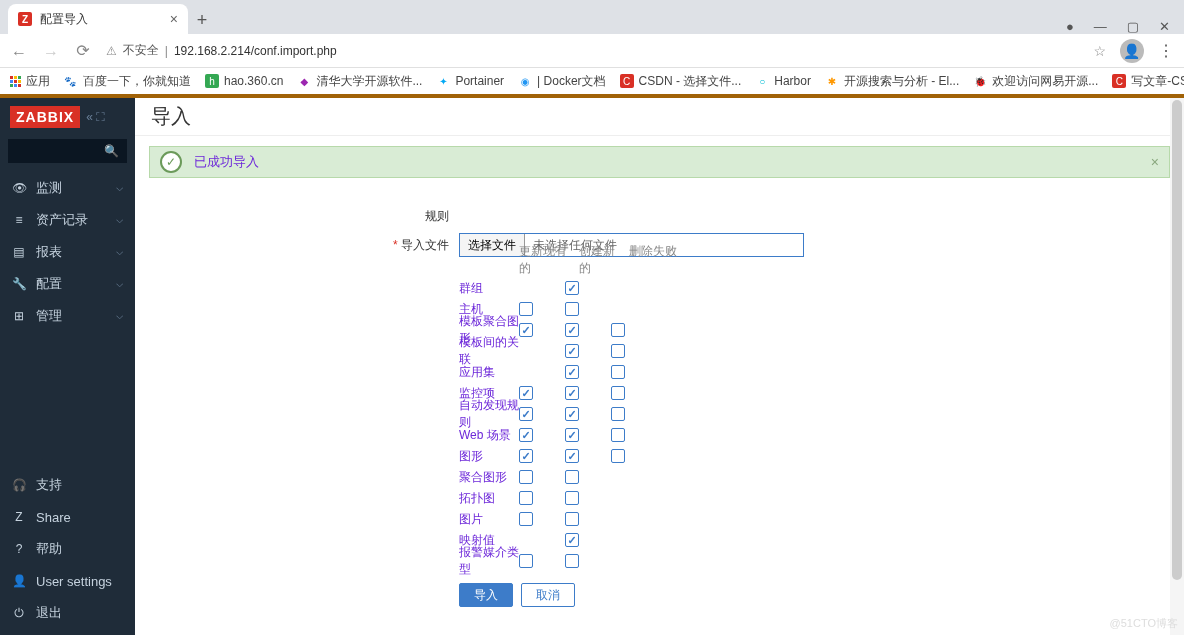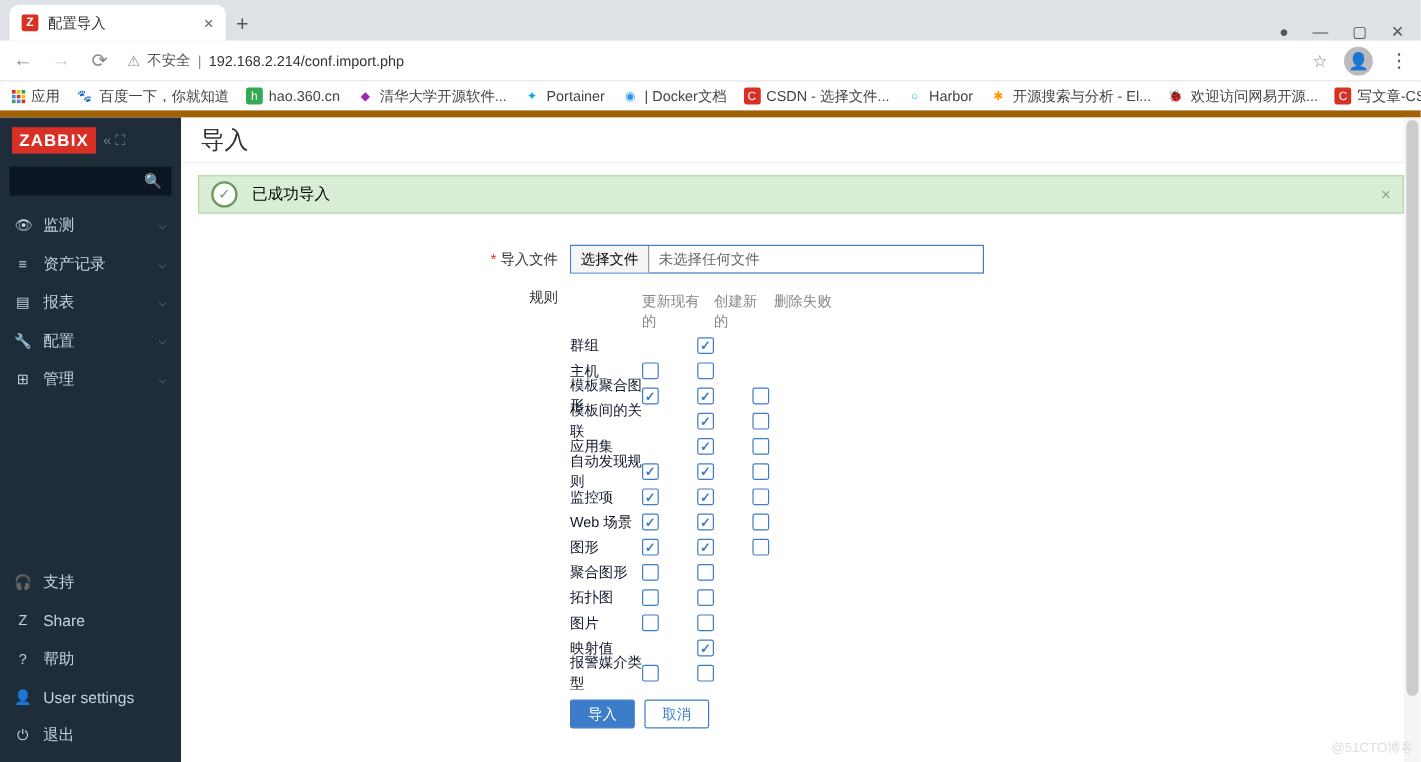--- a/index.html
+++ b/index.html
@@ -13,52 +13,52 @@
 .win-controls{margin-left:auto;display:flex;align-items:center;gap:20px;padding-right:14px;color:#555}
 .win-controls span{cursor:pointer;font-size:13px}
 .addr-bar{height:34px;background:#fff;display:flex;align-items:center;padding:0 10px;gap:14px;border-bottom:1px solid #e0e0e0}
 .nav-arrow{color:#888;font-size:16px;cursor:pointer;width:18px;text-align:center}
 .url-box{flex:1;display:flex;align-items:center;gap:6px;color:#555}
 .warn-icon{color:#888}
 .url-text{color:#333}
 .star{color:#888;font-size:14px}
 .avatar{width:24px;height:24px;border-radius:50%;background:#bbb;color:#fff;display:flex;align-items:center;justify-content:center;font-size:14px}
 .menu-dots{font-size:16px;color:#555;cursor:pointer}
-.bookmarks{height:30px;background:#fff;display:flex;align-items:center;padding:0 10px;gap:14px;border-bottom:6px solid #a16207;color:#444;font-size:12px}
+.bookmarks{height:30px;background:#fff;display:flex;align-items:center;padding:0 10px;gap:14px;border-bottom:4px solid #a16207;color:#444;font-size:12px}
 .bk-item{display:flex;align-items:center;gap:5px;cursor:pointer;white-space:nowrap}
 .bk-icon{width:14px;height:14px;display:flex;align-items:center;justify-content:center;font-size:10px;border-radius:2px}
 .app-body{display:flex;height:537px}
-.sidebar{width:151px;background:#1f2c39;color:#c5d2de;display:flex;flex-direction:column}
+.sidebar{width:135px;background:#1f2c39;color:#c5d2de;display:flex;flex-direction:column}
 .logo-bar{height:38px;display:flex;align-items:center;padding:0 10px;gap:6px}
 .logo{background:#d93025;color:#fff;font-weight:bold;padding:3px 6px;font-size:14px;letter-spacing:1px}
 .collapse{color:#6b8099;font-size:12px;cursor:pointer}
 .search-box{margin:3px 8px;height:24px;background:#0b1622;display:flex;align-items:center;justify-content:flex-end;padding:0 8px;color:#6b8099}
 .nav-list{padding-top:6px}
 .nav-item{height:32px;display:flex;align-items:center;padding:0 12px;gap:10px;cursor:pointer;font-size:13px}
 .nav-icon{width:14px;text-align:center;font-size:12px}
 .nav-chev{margin-left:auto;font-size:9px;color:#6b8099}
 .bottom-nav{margin-top:auto;padding-bottom:6px}
 .main{flex:1;background:#fff;position:relative;overflow:hidden}
 .page-header{height:38px;display:flex;align-items:center;padding:0 16px;font-size:20px;color:#333;border-bottom:1px solid #eee}
 .success-msg{margin:10px 14px;height:32px;background:#d9ecd5;border:1px solid #b7d9aa;display:flex;align-items:center;padding:0 10px;gap:12px;position:relative}
 .success-circle{width:22px;height:22px;border-radius:50%;background:#fff;border:2px solid #6b9a5a;display:flex;align-items:center;justify-content:center;color:#6b9a5a;font-size:12px}
-.success-text{color:#000000;font-size:13px}
+.success-text{color:#6d28d9;font-size:13px}
 .success-close{position:absolute;right:10px;color:#8aa87e;cursor:pointer;font-size:14px}
 .form-area{margin:14px 14px;background:#fff;padding:8px 0}
 .form-row{display:flex;align-items:flex-start;padding:4px 0}
 .form-label{width:310px;text-align:right;padding-right:10px;color:#333;font-size:12px;padding-top:4px}
 .req::before{content:"* ";color:#d93025}
 .file-input{display:flex;border:1px solid #3d7cc9;height:24px;width:345px}
 .file-btn{border-right:1px solid #999;padding:0 8px;display:flex;align-items:center;background:#f5f5f5;cursor:pointer}
 .file-text{padding:0 8px;display:flex;align-items:center;color:#666}
 .rules-header{display:flex;gap:10px;color:#888;padding-left:370px;font-size:12px;margin-top:6px}
 .rules-header span:nth-child(1){width:50px}
 .rules-header span:nth-child(2){width:40px}
 .rule-row{display:flex;align-items:center;height:20px;margin:1px 0}
-.rule-label{width:370px;text-align:left;padding-left:310px;color:#0f172a;font-size:12px}
+.rule-label{width:370px;text-align:left;padding-left:310px;color:#6d28d9;font-size:12px}
 .cb-wrap{width:46px;display:flex;justify-content:flex-start}
 .cb{width:14px;height:14px;border:1px solid #3d7cc9;border-radius:2px;display:flex;align-items:center;justify-content:center;cursor:pointer;background:#fff}
 .cb.checked::after{content:"✓";color:#3d7cc9;font-size:11px;font-weight:bold}
 .buttons{padding-left:310px;margin-top:12px;display:flex;gap:8px}
 .btn{height:24px;padding:0 14px;border-radius:2px;cursor:pointer;font-size:12px;display:flex;align-items:center}
 .btn-primary{background:#3d7cc9;color:#fff;border:1px solid #3d7cc9}
 .btn-secondary{background:#fff;color:#3d7cc9;border:1px solid #3d7cc9}
 .scrollbar{position:absolute;right:0;top:0;width:14px;height:100%;background:#f5f5f5}
 .scroll-thumb{width:10px;margin:2px auto;height:480px;background:#ccc;border-radius:5px}
 .watermark{position:absolute;right:6px;bottom:4px;color:#ddd;font-size:11px}
@@ -226,29 +226,29 @@
 
   <div class="main">
     <div class="page-header">导入</div>
     <div class="success-msg">
       <span class="success-circle">✓</span>
       <span class="success-text">已成功导入</span>
       <span class="success-close">×</span>
     </div>
     <div class="form-area">
       <div class="form-row">
+        <div class="form-label">规则</div>
+      </div>
+      <div class="form-row">
         <div class="form-label req">导入文件</div>
         <div class="file-input">
           <div class="file-btn">选择文件</div>
           <div class="file-text">未选择任何文件</div>
         </div>
       </div>
-      <div class="form-row">
-        <div class="form-label">规则</div>
-      </div>
       <div class="rules-header" style="margin-top:-18px">
         <span>更新现有的</span>
         <span>创建新的</span>
         <span>删除失败</span>
       </div>
       <div id="rules-body">
           <div class="rule-row">
             <span class="rule-label">群组</span>
             <span class="cb-wrap"></span>
             <span class="cb-wrap">
@@ -292,33 +292,33 @@
             <span class="rule-label">应用集</span>
             <span class="cb-wrap"></span>
             <span class="cb-wrap">
               <span class="cb checked"></span>
             </span>
             <span class="cb-wrap">
               <span class="cb"></span>
             </span>
           </div>
           <div class="rule-row">
+            <span class="rule-label">监控项</span>
+            <span class="cb-wrap">
+              <span class="cb checked"></span>
+            </span>
+            <span class="cb-wrap">
+              <span class="cb checked"></span>
+            </span>
+            <span class="cb-wrap">
+              <span class="cb"></span>
+            </span>
+          </div>
+          <div class="rule-row">
             <span class="rule-label">自动发现规则</span>
-            <span class="cb-wrap">
-              <span class="cb checked"></span>
-            </span>
-            <span class="cb-wrap">
-              <span class="cb checked"></span>
-            </span>
-            <span class="cb-wrap">
-              <span class="cb"></span>
-            </span>
-          </div>
-          <div class="rule-row">
-            <span class="rule-label">监控项</span>
             <span class="cb-wrap">
               <span class="cb checked"></span>
             </span>
             <span class="cb-wrap">
               <span class="cb checked"></span>
             </span>
             <span class="cb-wrap">
               <span class="cb"></span>
             </span>
           </div>

